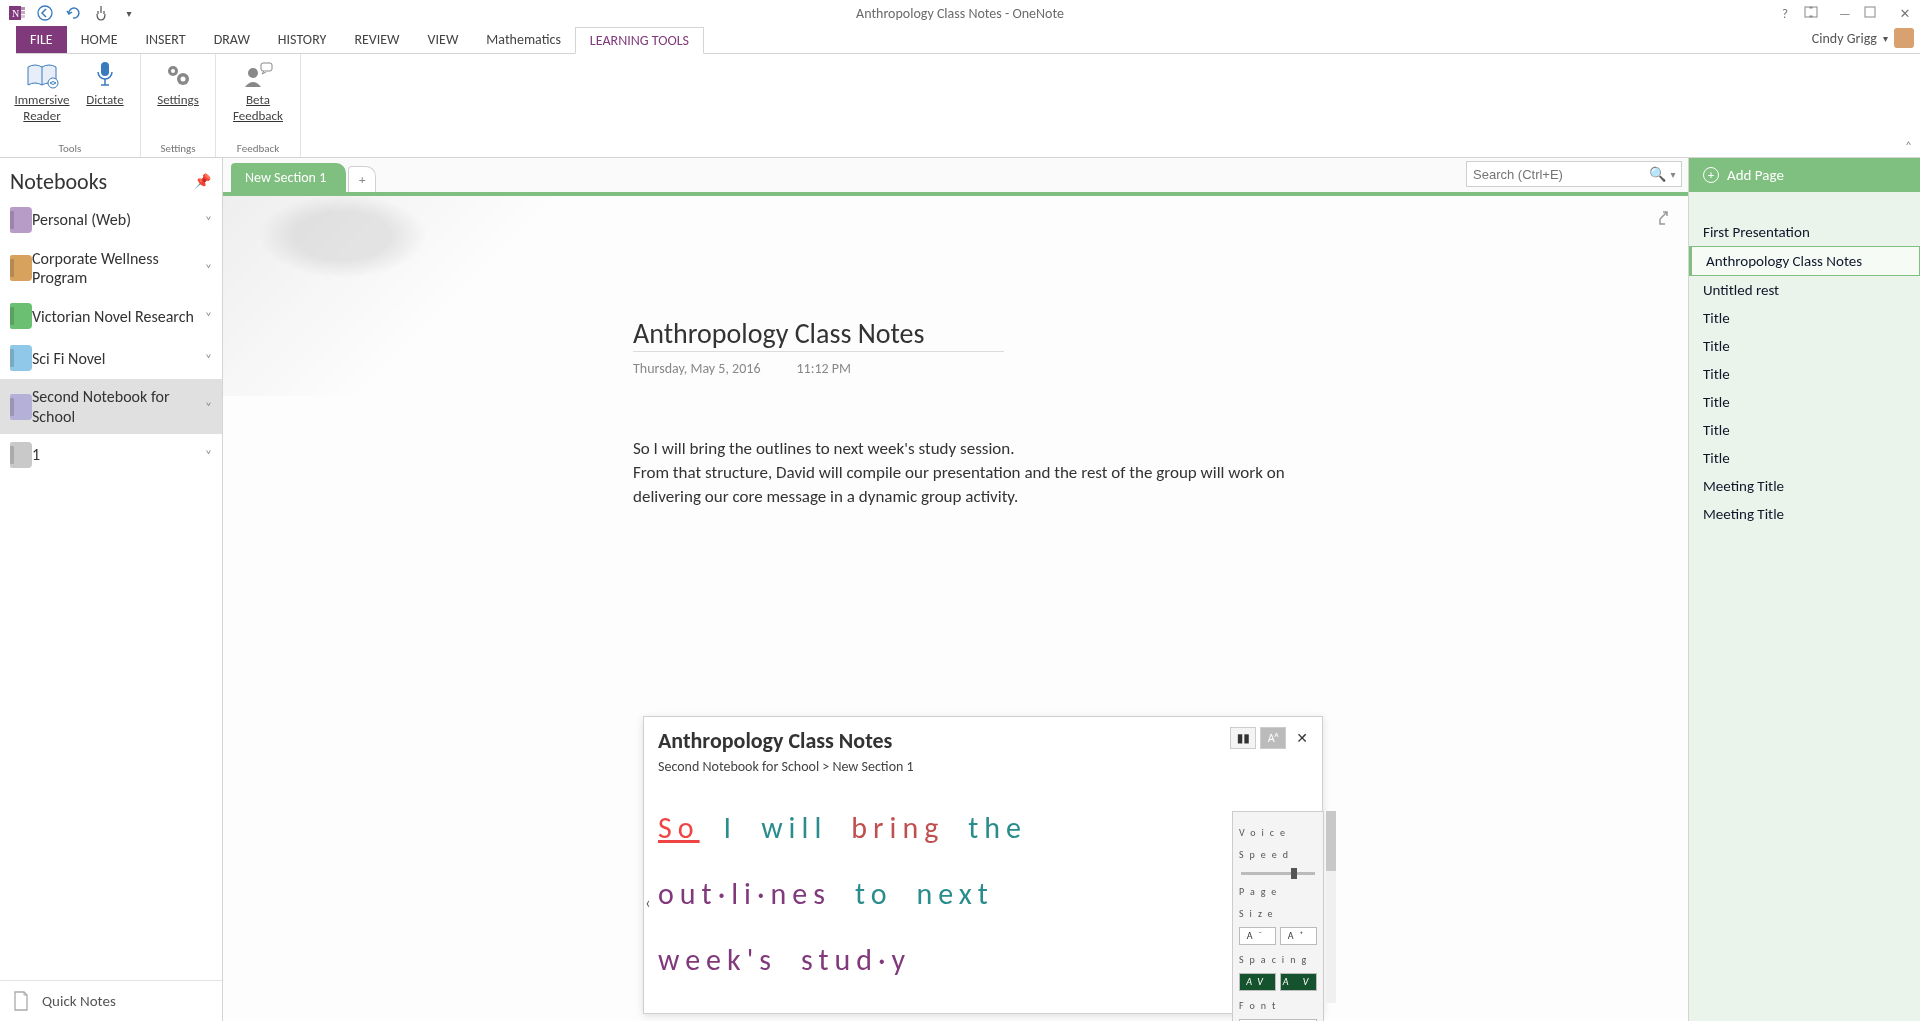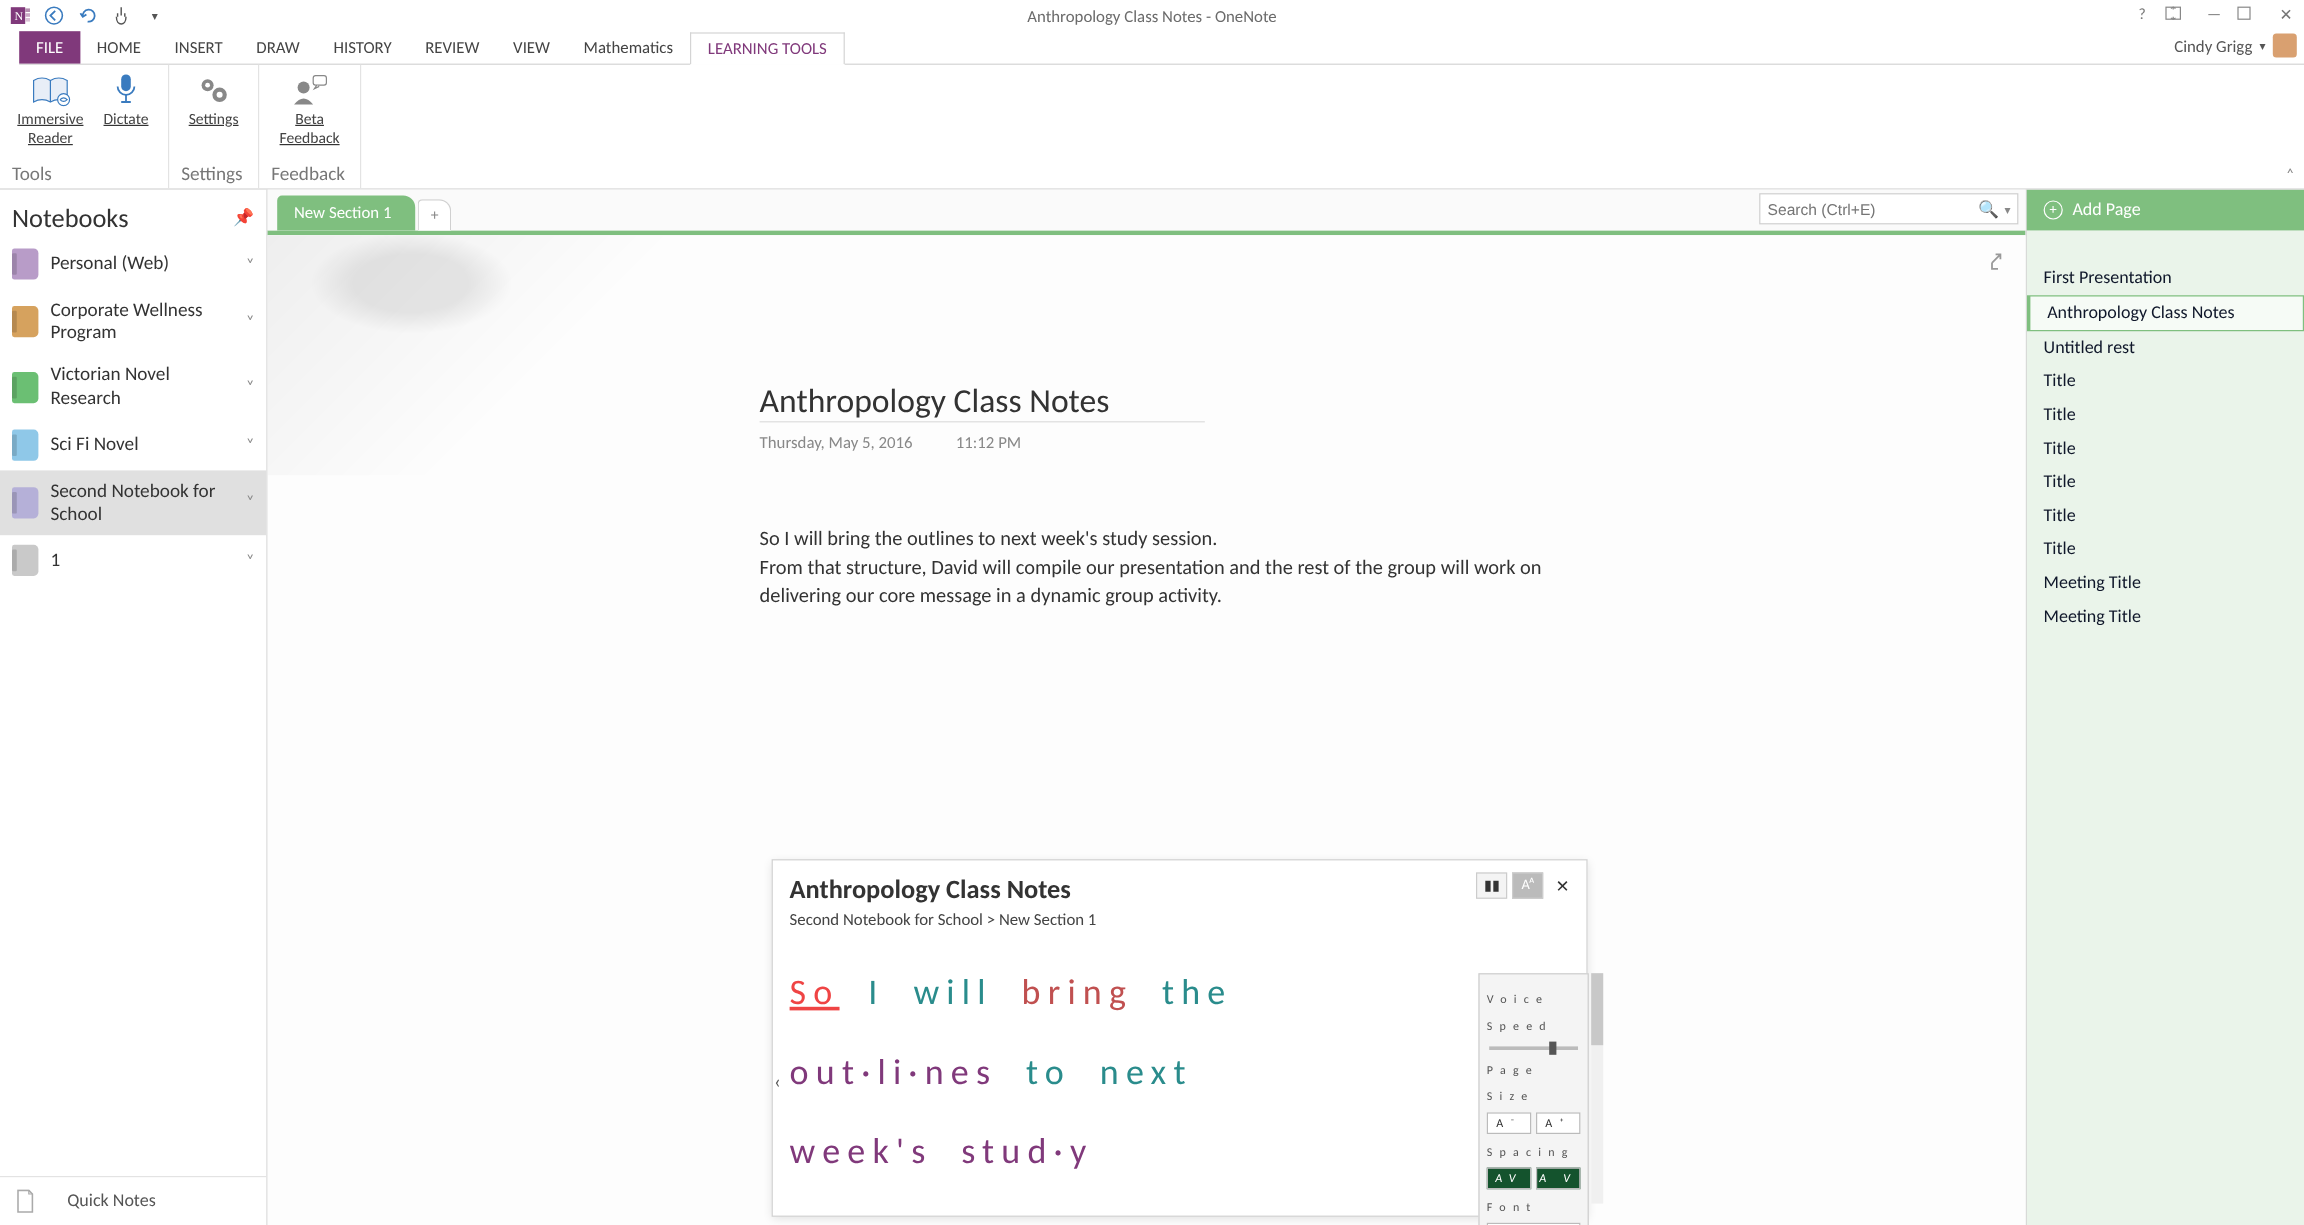--- a/index.html
+++ b/index.html
@@ -21,39 +21,39 @@
 .user-area { position: absolute; right: 6px; top: 2px; display: flex; align-items: center; gap: 6px; color: #555; font-size: 14px; }
 .avatar { width: 20px; height: 20px; border-radius: 3px; background: #d9a070; display: inline-block; }
 
 
 .ribbon { height: 104px; border-bottom: 1px solid #d4d4d4; display: flex; position: relative; }
 .ribbon-group { border-right: 1px solid #e3e3e3; padding: 4px 10px 2px; display: flex; flex-direction: column; justify-content: space-between; }
 .ribbon-group-inner { display: flex; gap: 6px; text-decoration: underline; }
 .ribbon-btn { display: flex; flex-direction: column; align-items: center; width: 64px; cursor: pointer; }
 .ribbon-btn .icon-slot { width: 34px; height: 34px; display: flex; align-items: center; justify-content: center; }
 .ribbon-btn .label { font-size: 13px; text-align: center; color: #444; line-height: 1.2; }
-.ribbon-group-label { text-align: left; font-size: 16px; color: #777; }
+.ribbon-group-label { text-align: center; font-size: 11px; color: #777; }
 .ribbon-collapse { position: absolute; right: 8px; bottom: 4px; color: #888; cursor: pointer; }
 
 
 .main { display: flex; height: calc(1021px - 26px - 28px - 104px); }
 
 
 .nb-sidebar { width: 223px; border-right: 1px solid #d4d4d4; display: flex; flex-direction: column; }
 .nb-header { display: flex; align-items: center; justify-content: space-between; padding: 10px 10px 4px; }
 .nb-header h2 { font-size: 22px; font-weight: 400; color: #333; }
 .nb-pin { color: #888; font-size: 14px; }
 .nb-list { flex: 1; overflow: auto; }
-.nb-item { display: flex; align-items: center; gap: 10px; padding: 8px 10px; cursor: pointer; }
+.nb-item { display: flex; align-items: center; padding: 8px 10px; cursor: pointer; }
 .nb-item.selected { background: #e0e0e0; }
 .nb-swatch { width: 22px; height: 26px; border-radius: 2px 4px 4px 2px; flex-shrink: 0; position: relative; }
 .nb-swatch::before { content:""; position:absolute; left:0; top:4px; bottom:4px; width:4px; background: rgba(0,0,0,0.15); border-radius:1px; }
 .nb-name { flex: 1; font-size: 16px; color: #333; line-height: 1.2; }
 .nb-chev { color: #888; }
-.quick-notes { border-top: 1px solid #e3e3e3; padding: 10px 12px; display: flex; gap: 26px; align-items: center; color: #555; font-size: 15px; cursor: pointer; }
+.quick-notes { border-top: 1px solid #e3e3e3; padding: 10px 12px; display: flex; gap: 12px; align-items: center; color: #555; font-size: 15px; cursor: pointer; }
 
 
 .section-bar { height: 34px; display: flex; align-items: flex-end; padding-left: 8px; background: #fafafa; position: relative; }
 .section-tab { background: #7fbf7f; color: #fff; padding: 6px 20px 6px 14px; border-radius: 4px 10px 0 0; font-size: 14px; cursor: pointer; margin-right: 2px; }
 .section-add { width: 28px; height: 26px; border: 1px solid #d0d0d0; border-bottom: none; border-radius: 4px 10px 0 0; display: flex; align-items: center; justify-content: center; color: #888; cursor: pointer; background: #fff; }
 .search-box { position: absolute; right: 6px; top: 3px; width: 216px; height: 26px; border: 1px solid #cfcfcf; display: flex; align-items: center; padding: 0 6px; background: #fff; }
 .search-box input { border: none; outline: none; flex: 1; font-size: 13px; color: #666; }
 .search-box .mag { color: #80397b; font-size: 14px; }
 .search-box .dd { color: #888; font-size: 10px; padding-left: 4px; }
 

